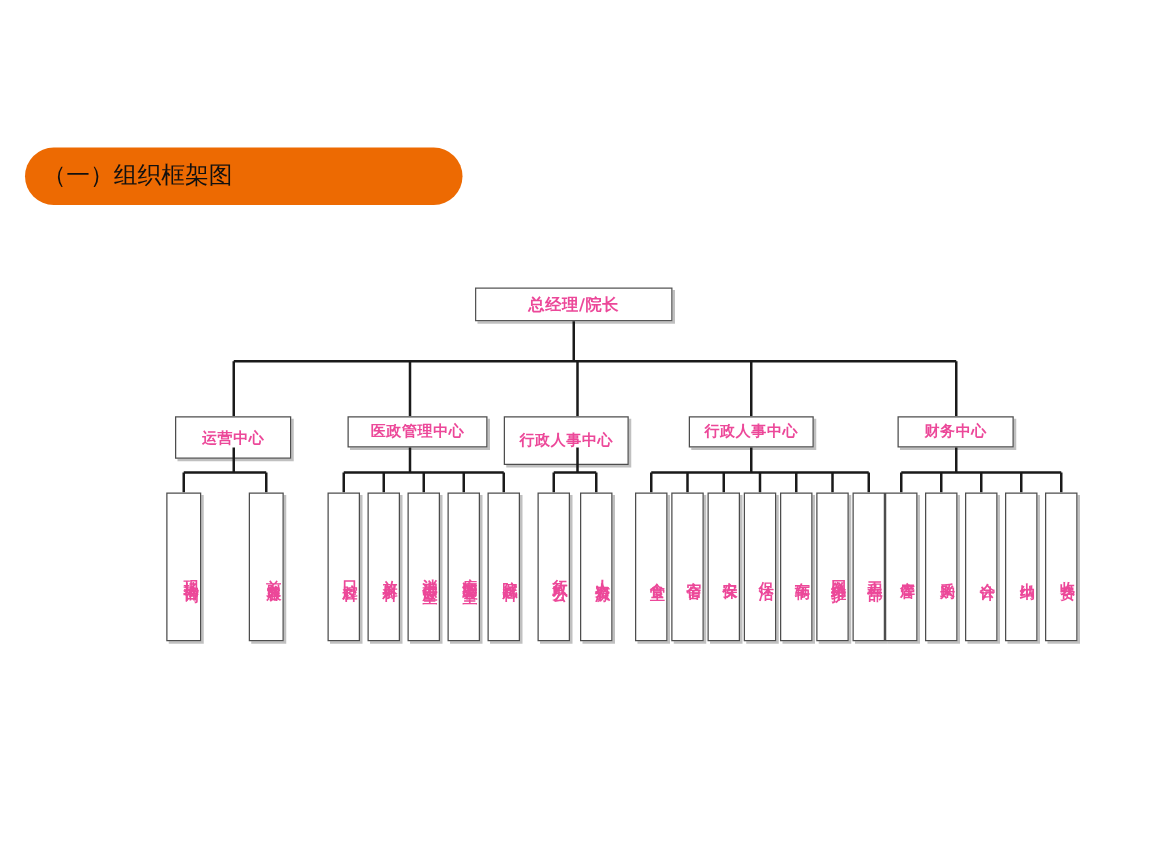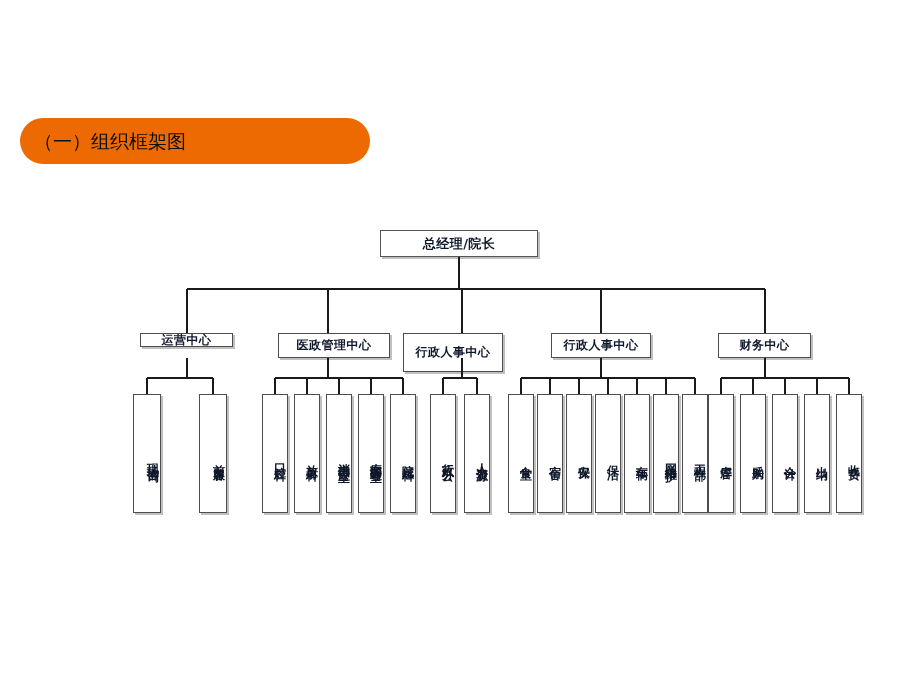--- a/index.html
+++ b/index.html
@@ -65,21 +65,21 @@
     box-shadow: 2px 2px 0 0 rgba(140,140,140,0.55);
   }
   .node .label {
     position: absolute;
     left: 0; top: 0;
     width: 100%;
     height: 100%;
     display: flex;
     align-items: center;
     justify-content: center;
-    color: #0f172a;
+    color: #ec4899;
     font-weight: bold;
     letter-spacing: 0.5px;
     font-family: "DejaVu Sans", "Liberation Sans", sans-serif;
     text-align: center;
   }
 
   .node.root   { border-color: #555; }
   .node.root .label   { font-size: 13px; }
   .node.center .label { font-size: 12px; }
 
@@ -112,21 +112,21 @@
     <div class="title-text">（一）组织框架图</div>
   </div>
 
   <div class="chart" id="chart-root">
       <div class="node root" style="left: 380px; top: 230px; width: 158px; height: 27px;">
         <div class="label">总经理/院长</div>
       </div>
       <div class="line v" style="left: 458px; top: 257px; height: 32px;"></div>
       <div class="line h" style="left: 186.5px; top: 288px; width: 578px;"></div>
       <div class="line v" style="left: 185.5px; top: 289px; height: 44px;"></div>
-      <div class="node center" style="left: 140px; top: 333px; width: 93px; height: 14px;">
+      <div class="node center" style="left: 140px; top: 333px; width: 93px; height: 34px;">
         <div class="label">运营中心</div>
       </div>
       <div class="line v" style="left: 185.5px; top: 358px; height: 20px;"></div>
       <div class="line h" style="left: 147px; top: 377px; width: 66px;"></div>
       <div class="line v" style="left: 146px; top: 378px; height: 16px;"></div>
       <div class="node leaf" style="left: 133px; top: 394px; width: 28px; height: 119px;">
         <div class="label">现场咨询</div>
       </div>
       <div class="line v" style="left: 212px; top: 378px; height: 16px;"></div>
       <div class="node leaf" style="left: 199px; top: 394px; width: 28px; height: 119px;">

